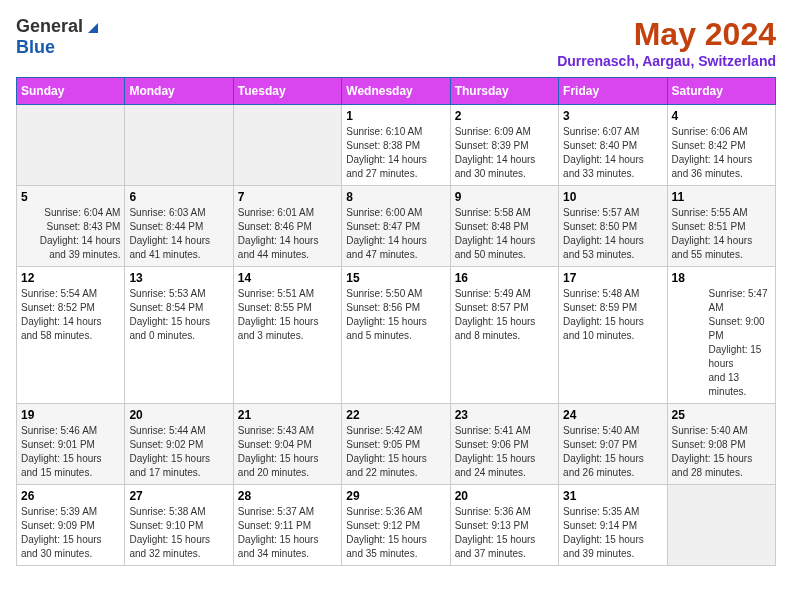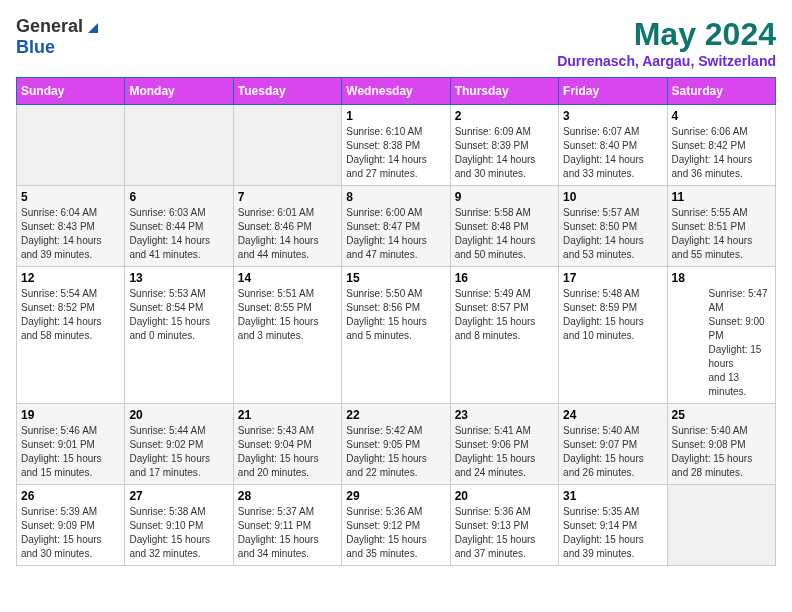--- a/index.html
+++ b/index.html
@@ -24,21 +24,21 @@
     .logo-line {
       display: flex;
       align-items: flex-end;
     }
     .title-section {
       text-align: right;
     }
     .month-title {
       font-size: 32px;
       font-weight: bold;
-      color: #0f766e;
+      color: #c2410c;
     }
     .location-title {
       font-size: 14px;
       color: #6d28d9;
       font-weight: bold;
     }
     table {
       width: 100%;
       border-collapse: collapse;
       font-size: 11px;
@@ -149,21 +149,21 @@
           <div class="day-number">4</div>
           <div class="day-info" style="white-space: pre-line;">Sunrise: 6:06 AM
 Sunset: 8:42 PM
 Daylight: 14 hours
 and 36 minutes.</div>
         </td>
       </tr>
       <tr>
         <td>
           <div class="day-number">5</div>
-          <div class="day-info" style="white-space: pre-line;">Sunrise: 6:04 AM
+          <div class="day-info" style="white-space: pre-line; text-align: right;">Sunrise: 6:04 AM
 Sunset: 8:43 PM
 Daylight: 14 hours
 and 39 minutes.</div>
         </td>
         <td>
           <div class="day-number">6</div>
           <div class="day-info" style="white-space: pre-line;">Sunrise: 6:03 AM
 Sunset: 8:44 PM
 Daylight: 14 hours
 and 41 minutes.</div>

